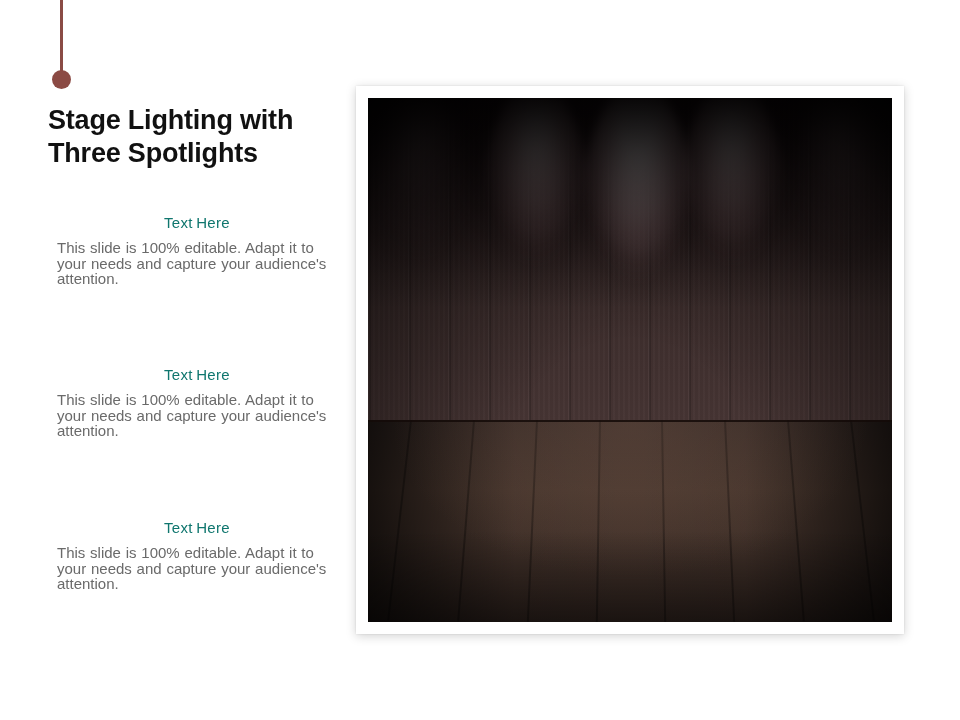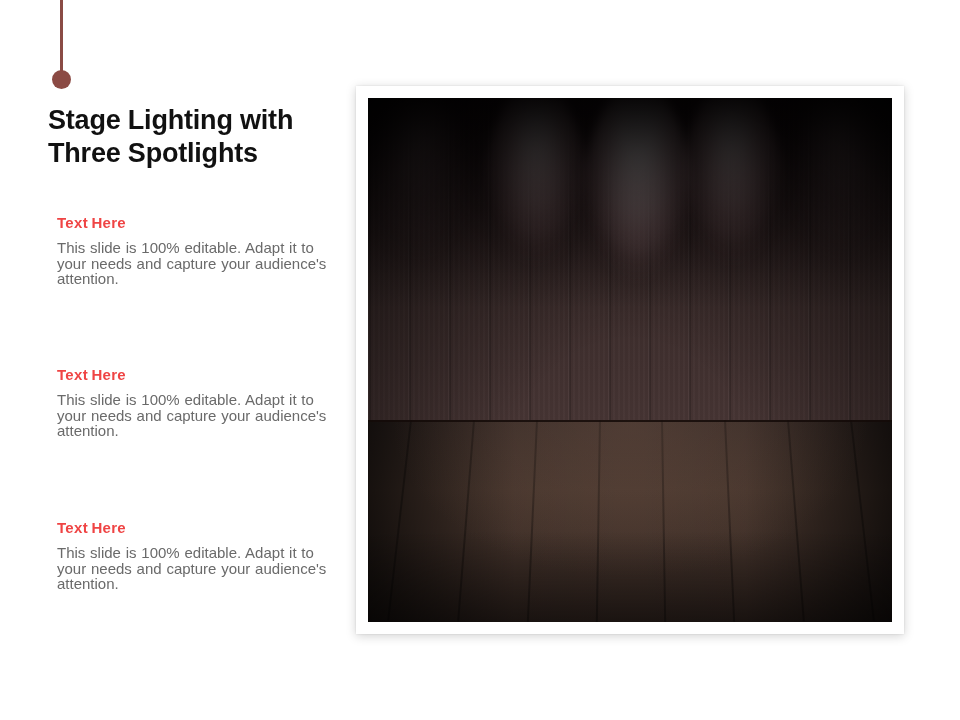--- a/index.html
+++ b/index.html
@@ -60,25 +60,26 @@
     position: absolute;
     left: 57px;
     width: 280px;
   }
   .tb1 { top: 214px; }
   .tb2 { top: 366px; }
   .tb3 { top: 519px; }
 
   .tb-heading {
     font-size: 15px;
-    font-weight: bold;
-    color: #ef4444;
+    font-weight: normal;
+    color: #0f766e;
     letter-spacing: 0.3px;
     margin: 0 0 9px 0;
     word-spacing: -1px;
+    text-align: center;
   }
   .tb-body {
     font-size: 15px;
     line-height: 15.5px;
     color: #6a6a6a;
     margin: 0;
     word-spacing: 0.6px;
   }
 
   

